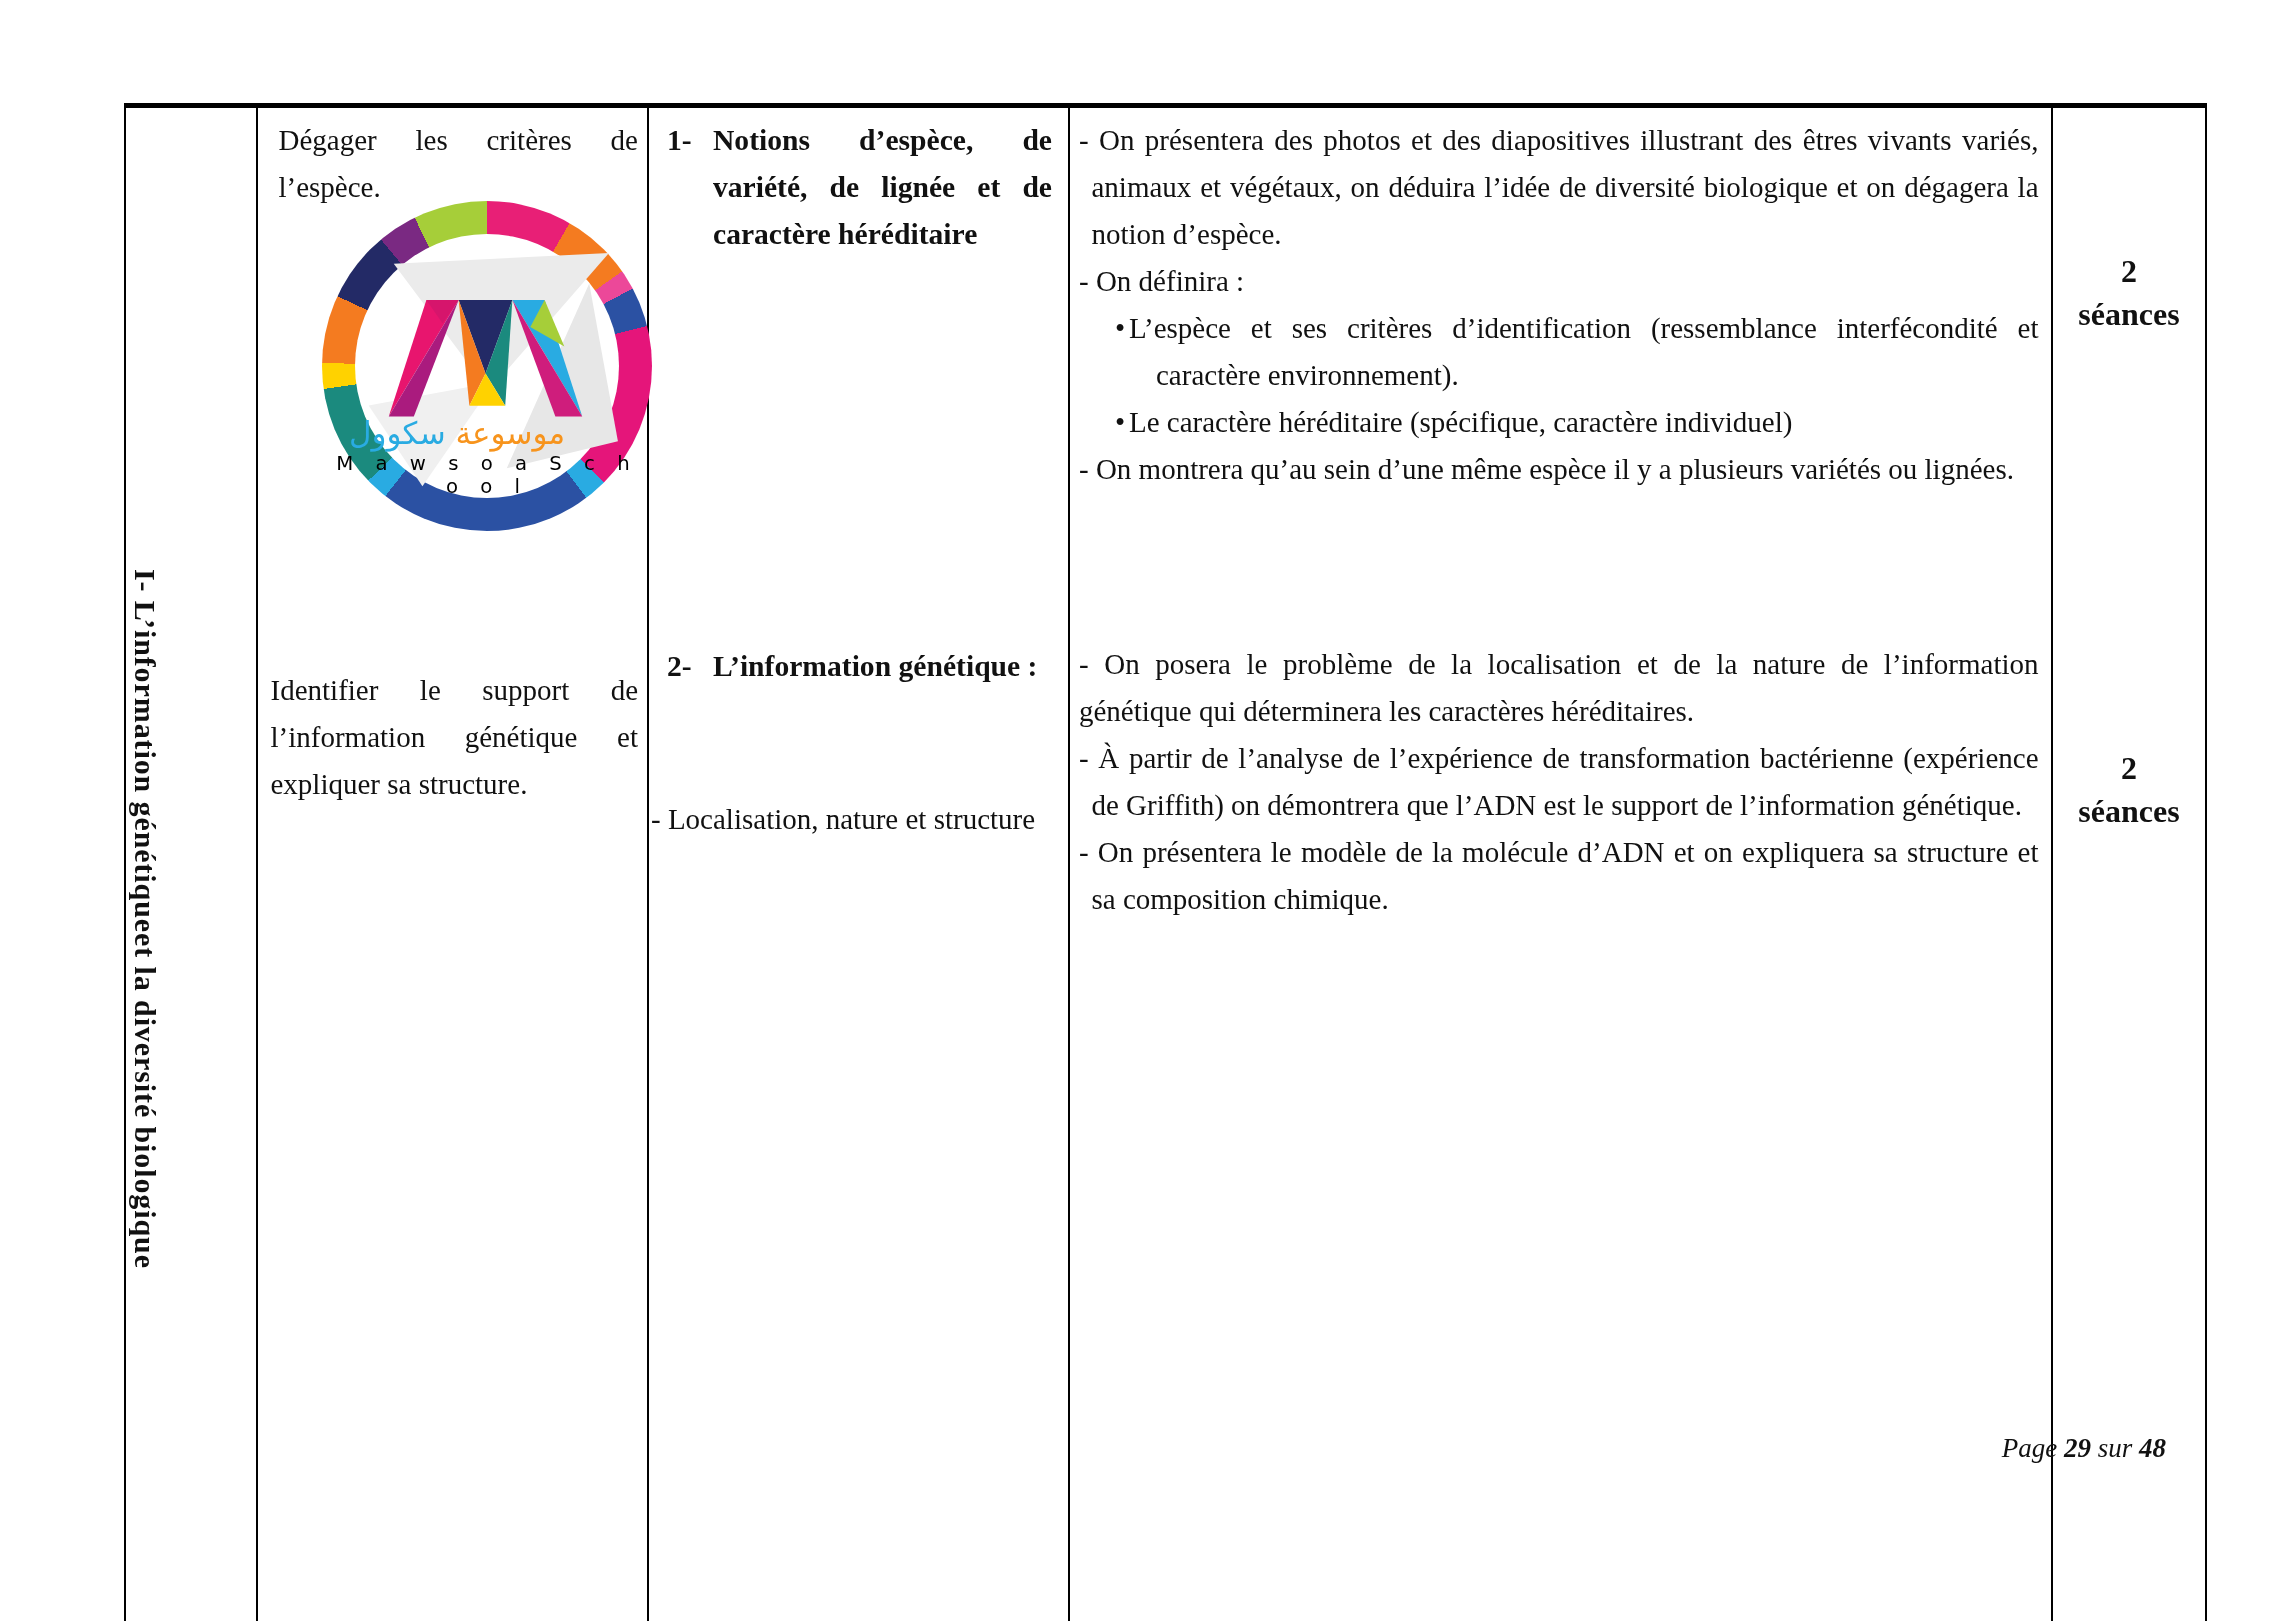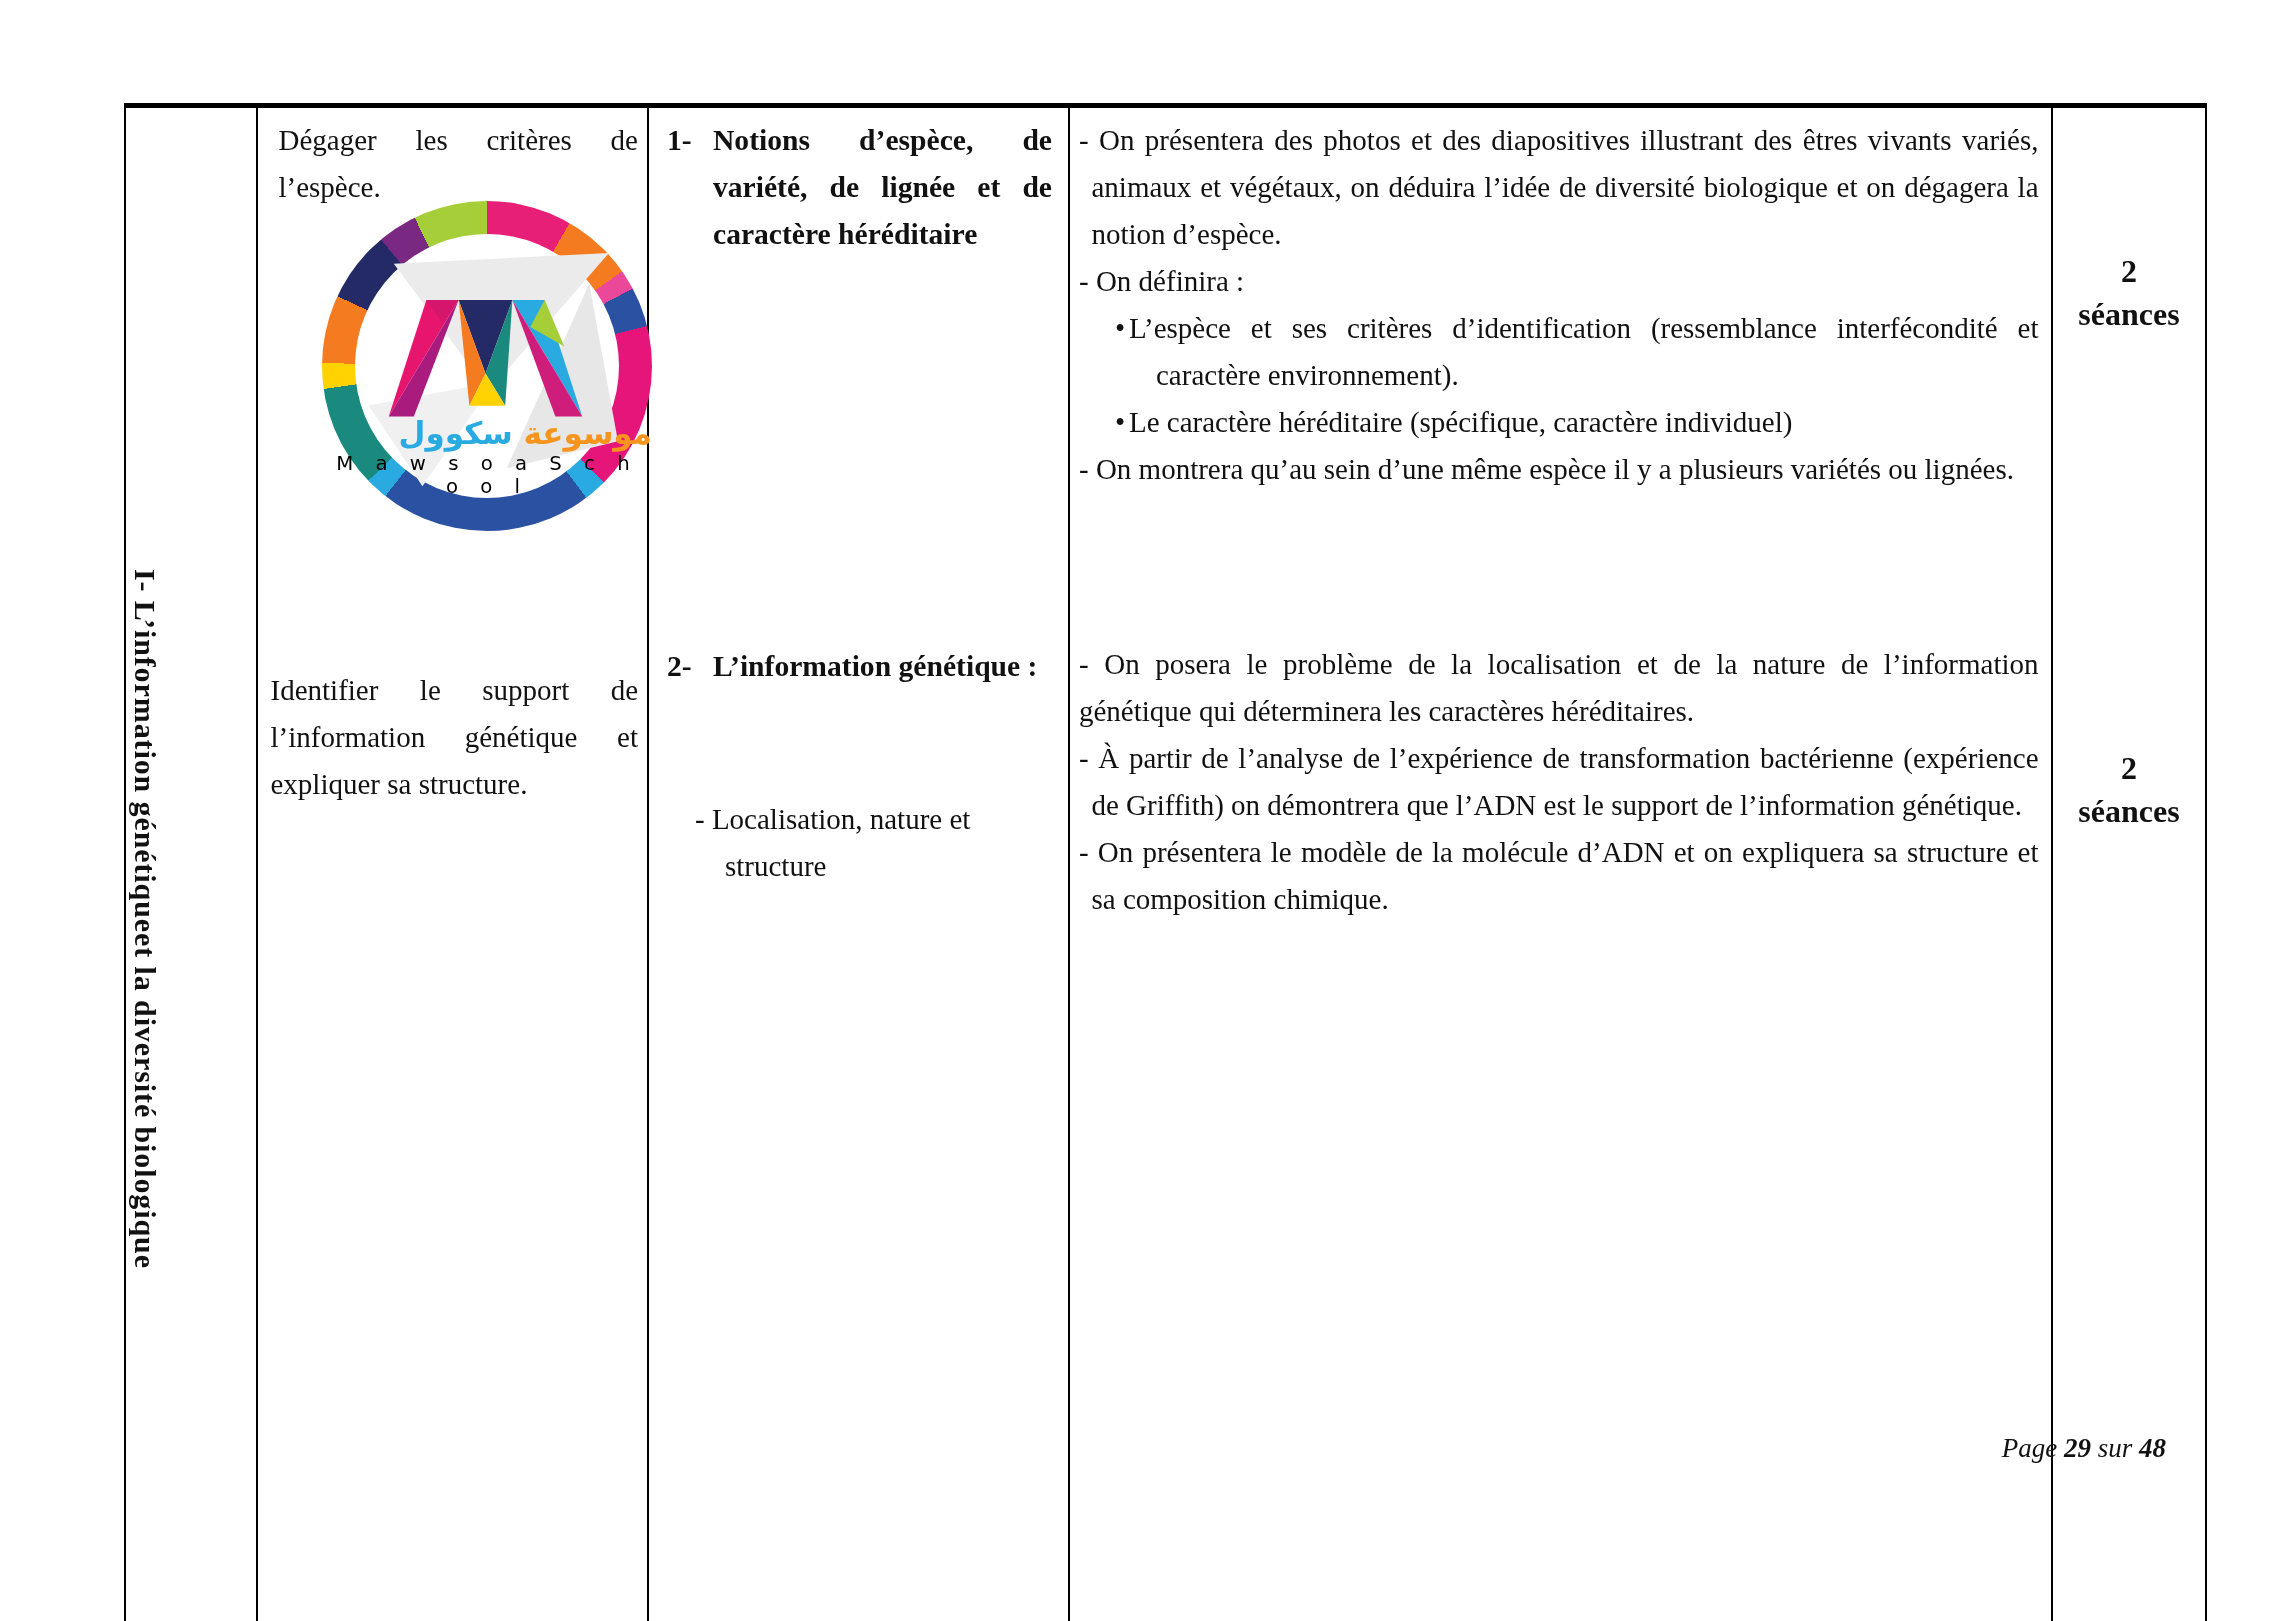--- a/index.html
+++ b/index.html
@@ -34,21 +34,21 @@
   
   .obj-p1 { top:9px; left:12.5px; right:9px;margin-left:8px; }
   .obj-p2 { top:533px; left:12.5px; right:9px;margin-top:26px; }
 
   
   .num-item { position:absolute; padding-left:64px; }
   .num-item .num { position:absolute; left:18px; }
   .cont-1 { top:9px; left:0; right:16px; font-size:29.6px; line-height:47px; font-weight:bold; text-align:justify;}
   .cont-2 { top:535px; left:0; right:16px; font-size:29.6px; line-height:47px; font-weight:bold; }
   .cont-3 { top:688px; left:0; right:16px; font-size:29px; line-height:47px;
-            padding-left:76px; text-indent:-30px; }
+            padding-left:32px; text-indent:-30px; }
 
   
   .act-b1 { top:9px; left:9px; right:12.5px; }
   .act-b2 { top:533px; left:9px; right:12.5px; }
   .hang14 { padding-left:12.5px; text-indent:-12.5px; }
   .hang64 { padding-left:57px; text-indent:-57px; }
   .bullet-item { padding-left:77px; text-indent:-27px; position:relative; }
   .bullet-item .bullet { position:absolute; left:36px; text-indent:0; }
 
   
@@ -61,22 +61,22 @@
     background:conic-gradient(from 0deg,
       #e81f76 0deg 30deg, #f47b20 30deg 55deg, #ec4899 55deg 62deg,
       #2b51a3 62deg 76deg, #e5157a 76deg 135deg, #29abe2 135deg 143deg,
       #2b51a3 143deg 218deg, #29abe2 218deg 226deg, #1b8a7e 226deg 262deg,
       #ffd200 262deg 271deg, #f47b20 271deg 295deg, #232a66 295deg 320deg,
       #7a2982 320deg 334deg, #a6ce39 334deg 360deg); }
   .logo-ring::after { content:""; position:absolute; inset:33px; background:#fff; border-radius:50%; }
   .logo svg { position:absolute; }
   .logo-gray { top:0; left:0; }
   .logo-m { top:90px; left:56px; }
-  .logo-arabic { position:absolute; top:215px; left:27px; right:0; text-align:right;
-    font-family:"DejaVu Sans", sans-serif; font-weight:bold; font-size:31px; line-height:34px;
+  .logo-arabic { position:absolute; top:215px; left:27px; right:0; text-align:left;
+    font-family:"DejaVu Sans", sans-serif; font-weight:normal; font-size:31px; line-height:34px;
     direction:rtl; }
   .logo-arabic .ar1 { color:#f7941d; } .logo-arabic .ar2 { color:#29abe2; }
   .logo-latin { position:absolute; top:251px; left:0; right:0; text-align:center;
     font-family:"DejaVu Sans", sans-serif; font-size:19.7px; letter-spacing:8px; color:#000000; }
 
   
   .footer { position:absolute; top:1433px; right:127px; font-style:italic; font-size:27px; }
   .footer .b { font-weight:bold; }
 </style>
 </head>

